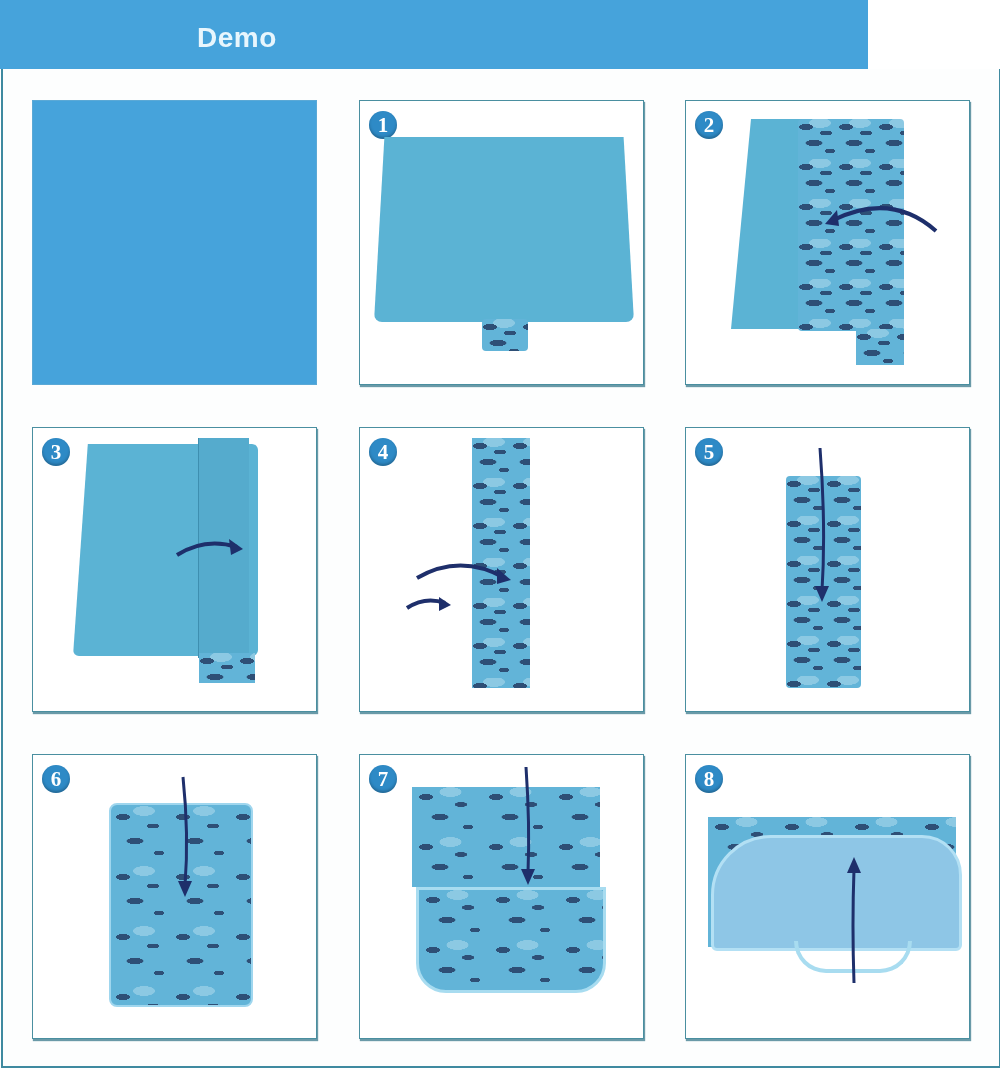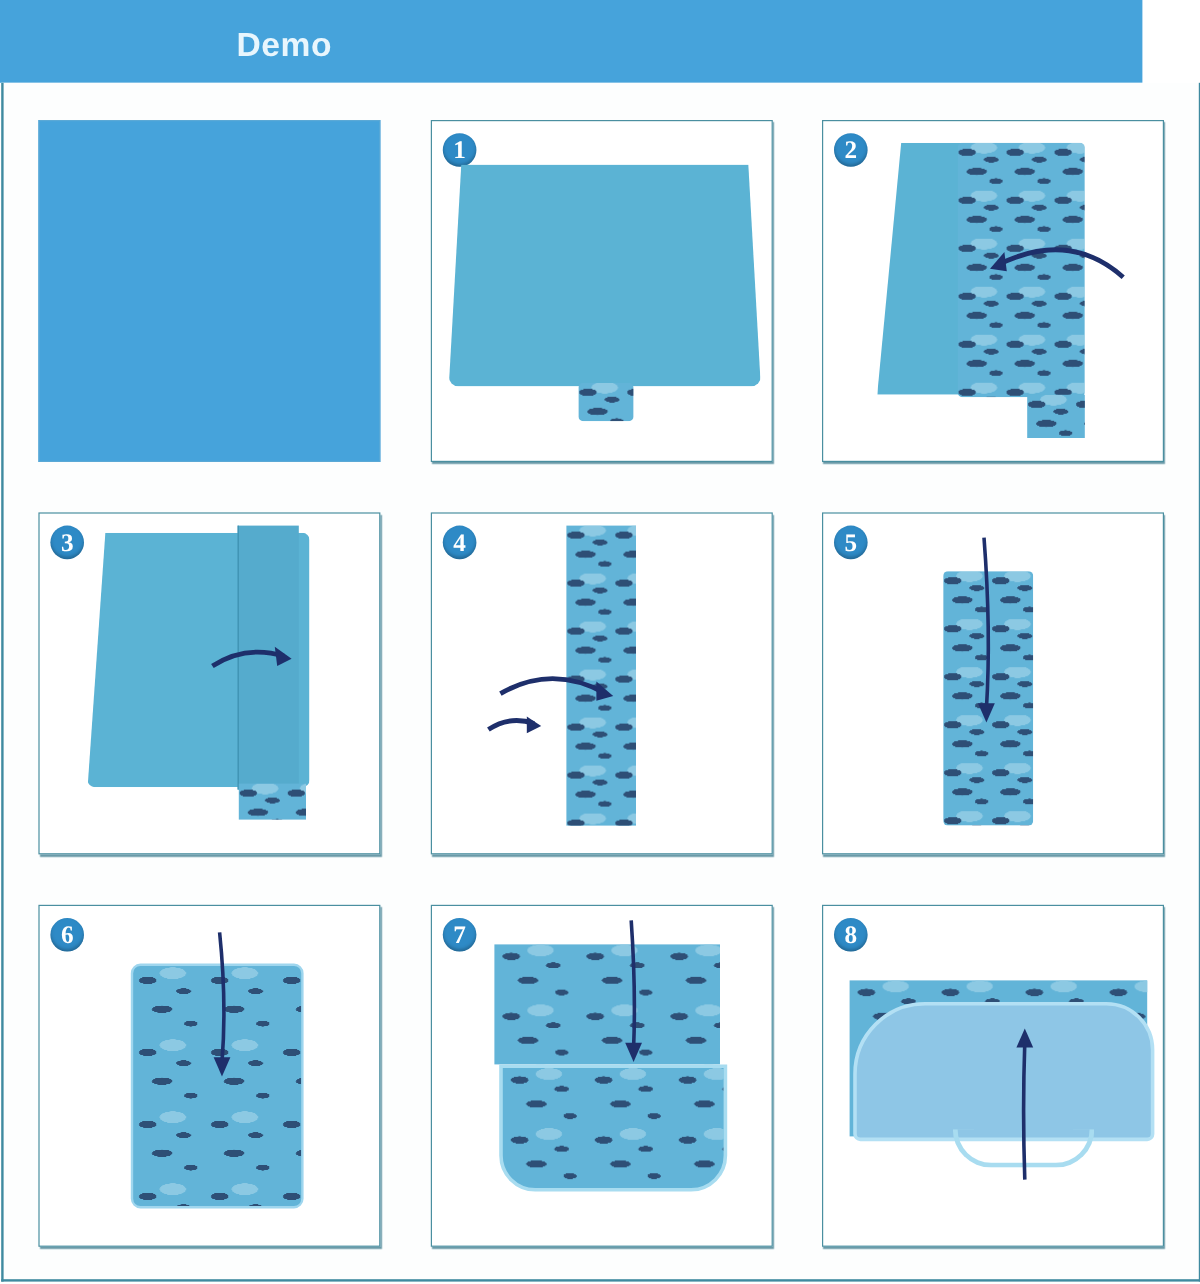--- a/index.html
+++ b/index.html
@@ -1,17 +1,17 @@
 <!DOCTYPE html>
 <html><head>
 <meta charset="utf-8">
 <style>
   html,body{margin:0;padding:0;}
   body{width:1000px;height:1070px;background:#fff;font-family:"Liberation Sans",sans-serif;position:relative;overflow:hidden;}
-  .header{position:absolute;left:0;top:0;width:952px;height:69px;background:#46a3db;}
+  .header{position:absolute;left:0;top:0;width:868px;height:69px;background:#46a3db;}
   .header .title{position:absolute;left:197px;top:22px;font-size:28px;font-weight:bold;color:#e8f6fd;letter-spacing:0.5px;}
   .frame{position:absolute;left:1px;top:69px;width:996px;height:997px;border-left:2px solid #3f8aa0;border-right:2px solid #3f8aa0;border-bottom:2px solid #3f8aa0;background:#fdfefe;}
   .panel{position:absolute;width:283px;height:283px;border:1px solid #4a8fa0;box-shadow:1px 2px 1px #6a9aa8;background:#fff;overflow:hidden;}
   .panel.solid{background:#46a3db;border-color:#5ba9d6;box-shadow:none;}
   .badge{position:absolute;left:9px;top:10px;width:28px;height:28px;border-radius:50%;background:#2e8ac6;color:#fff;font-family:"Liberation Serif",serif;font-weight:bold;font-size:21px;line-height:28px;text-align:center;box-shadow:inset 0 -2px 3px rgba(0,0,0,0.25);}
   .mat{position:absolute;background:#5bb3d4;}
   .camo{position:absolute;background:
       radial-gradient(ellipse 12px 5px at 20% 20%, #2e4f76 60%, transparent 62%),
       radial-gradient(ellipse 10px 4px at 70% 35%, #2e4f76 60%, transparent 62%),
       radial-gradient(ellipse 14px 5px at 40% 60%, #2e4f76 60%, transparent 62%),

